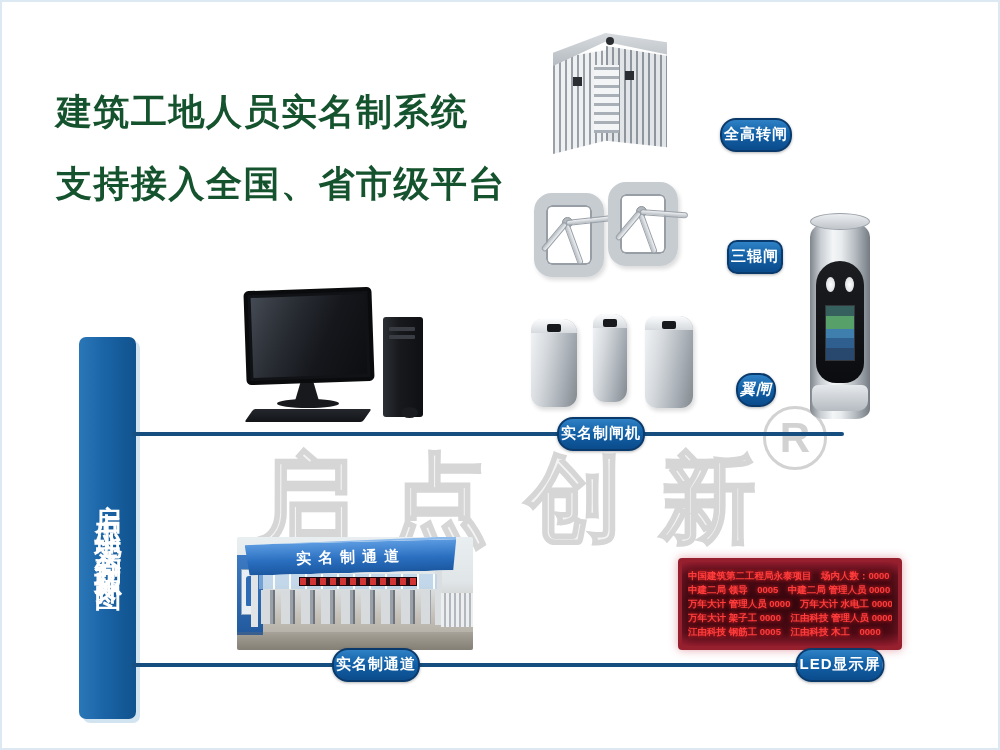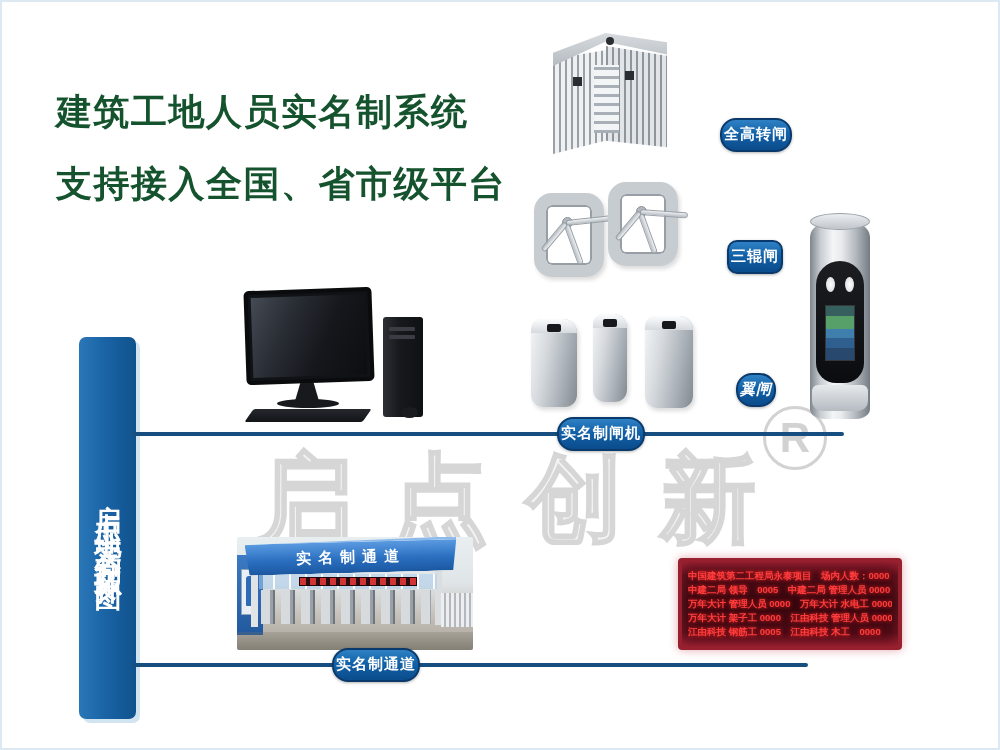--- a/index.html
+++ b/index.html
@@ -263,14 +263,15 @@
     <div class="led-row">万年大计 管理人员 0000　万年大计 水电工 0000</div>
     <div class="led-row">万年大计 架子工 0000　江由科技 管理人员 0000</div>
     <div class="led-row">江由科技 钢筋工 0005　江由科技 木工　0000</div>
   </div>
 
   <div class="badge" style="left:720px; top:135px;">全高转闸</div>
   <div class="badge" style="left:719px; top:257px;border-radius:10px;">三辊闸</div>
   <div class="badge" style="left:720px; top:390px;font-style:italic;">翼闸</div>
   <div class="badge" style="left:565px; top:434px;text-align:right;">实名制闸机</div>
   <div class="badge" style="left:340px; top:665px;">实名制通道</div>
+  <div class="badge" style="left:804px; top:665px;">LED显示屏</div>
 
 </div>
 
 </body></html>

